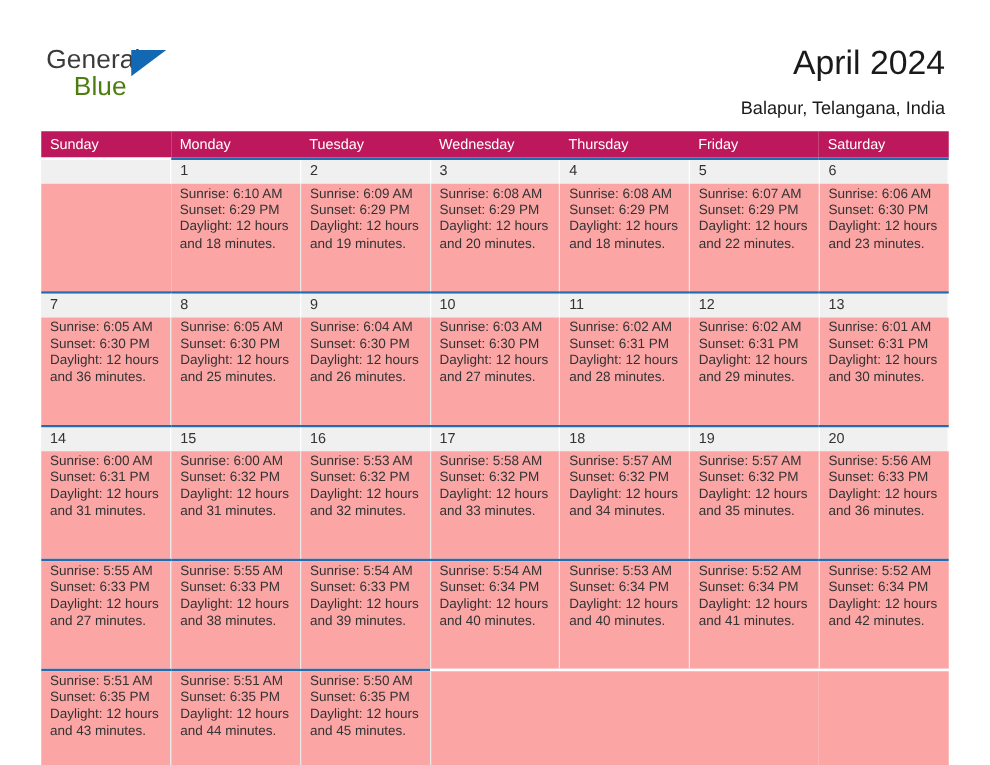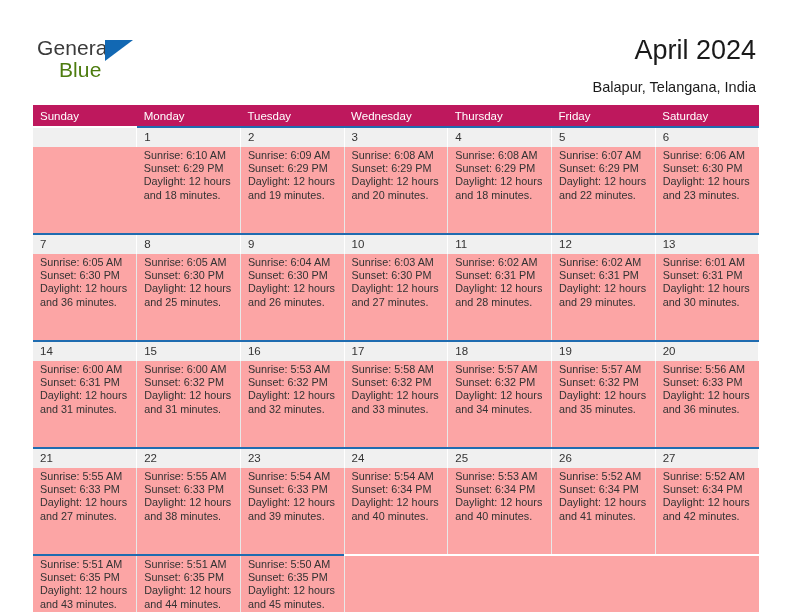--- a/index.html
+++ b/index.html
@@ -391,29 +391,20 @@
             <td>
               <div class="rule"></div>
             </td>
             <td>
               <div class="rule"></div>
             </td>
             <td>
               <div class="rule"></div>
             </td>
           </tr>
-          <tr class="daynum">
-            <td>21</td>
-            <td>22</td>
-            <td>23</td>
-            <td>24</td>
-            <td>25</td>
-            <td>26</td>
-            <td>27</td>
-          </tr>
           <tr class="details">
             <td>
               <span class="line">Sunrise: 5:55 AM</span>
               <span class="line">Sunset: 6:33 PM</span>
               <span class="line">Daylight: 12 hours</span>
               <span class="line">and 27 minutes.</span>
             </td>
             <td>
               <span class="line">Sunrise: 5:55 AM</span>
               <span class="line">Sunset: 6:33 PM</span>

